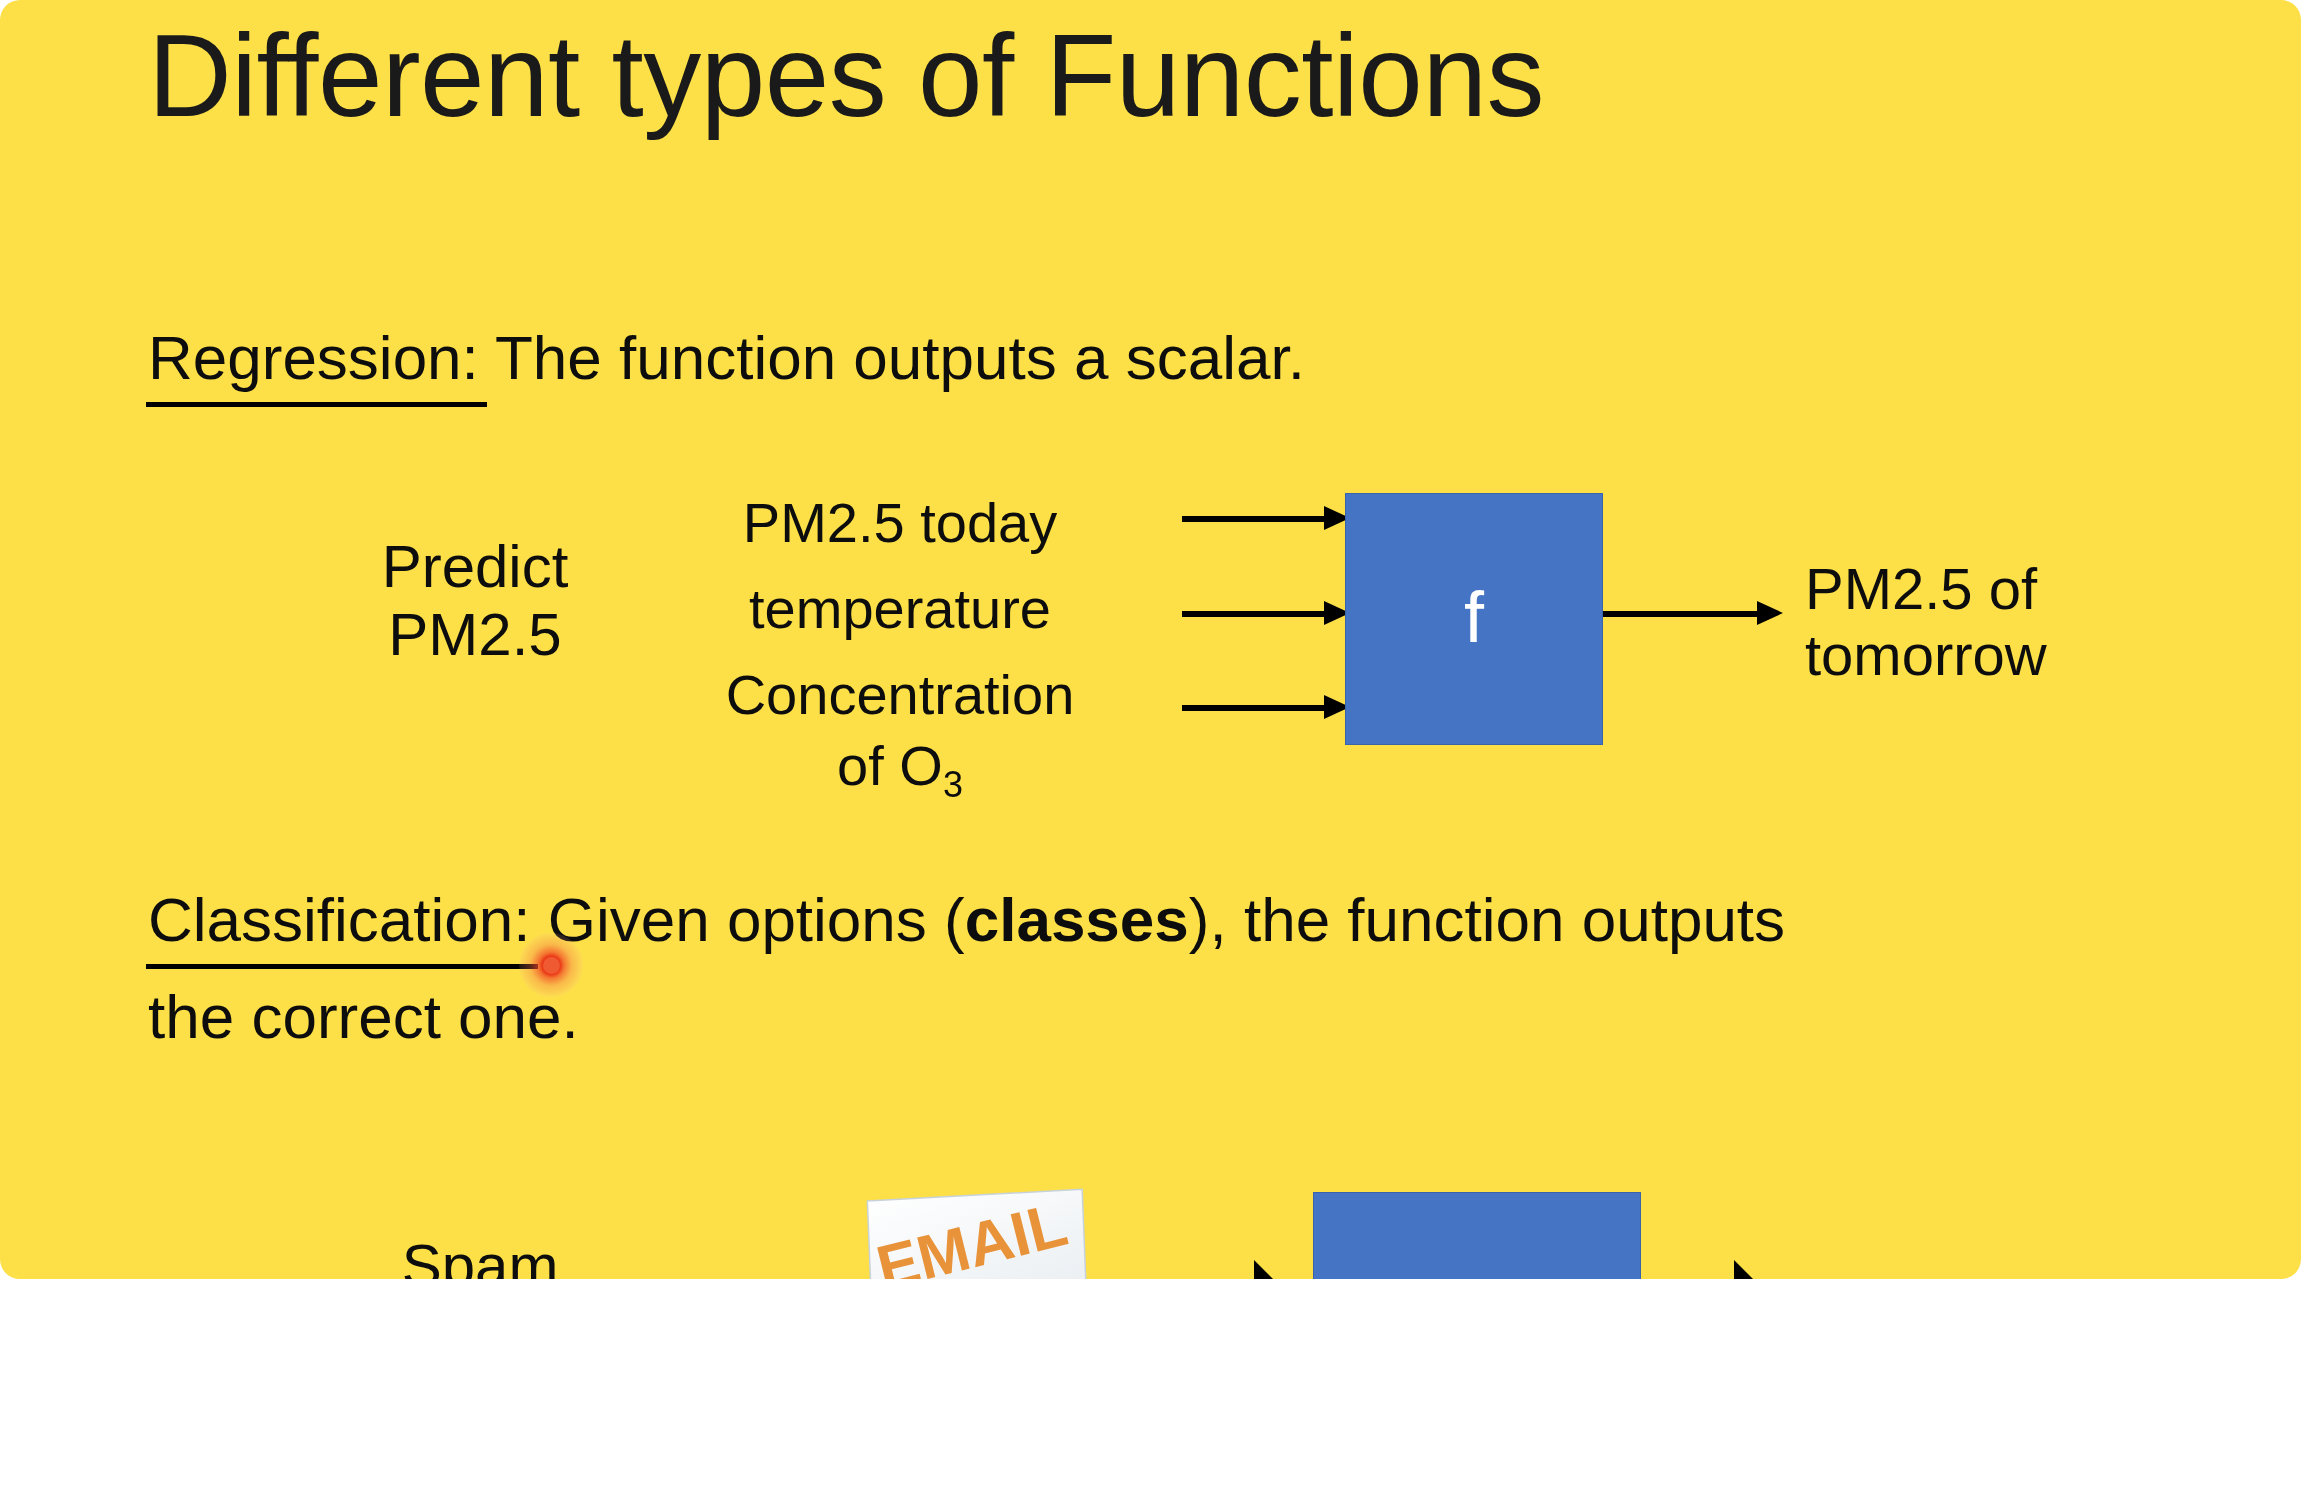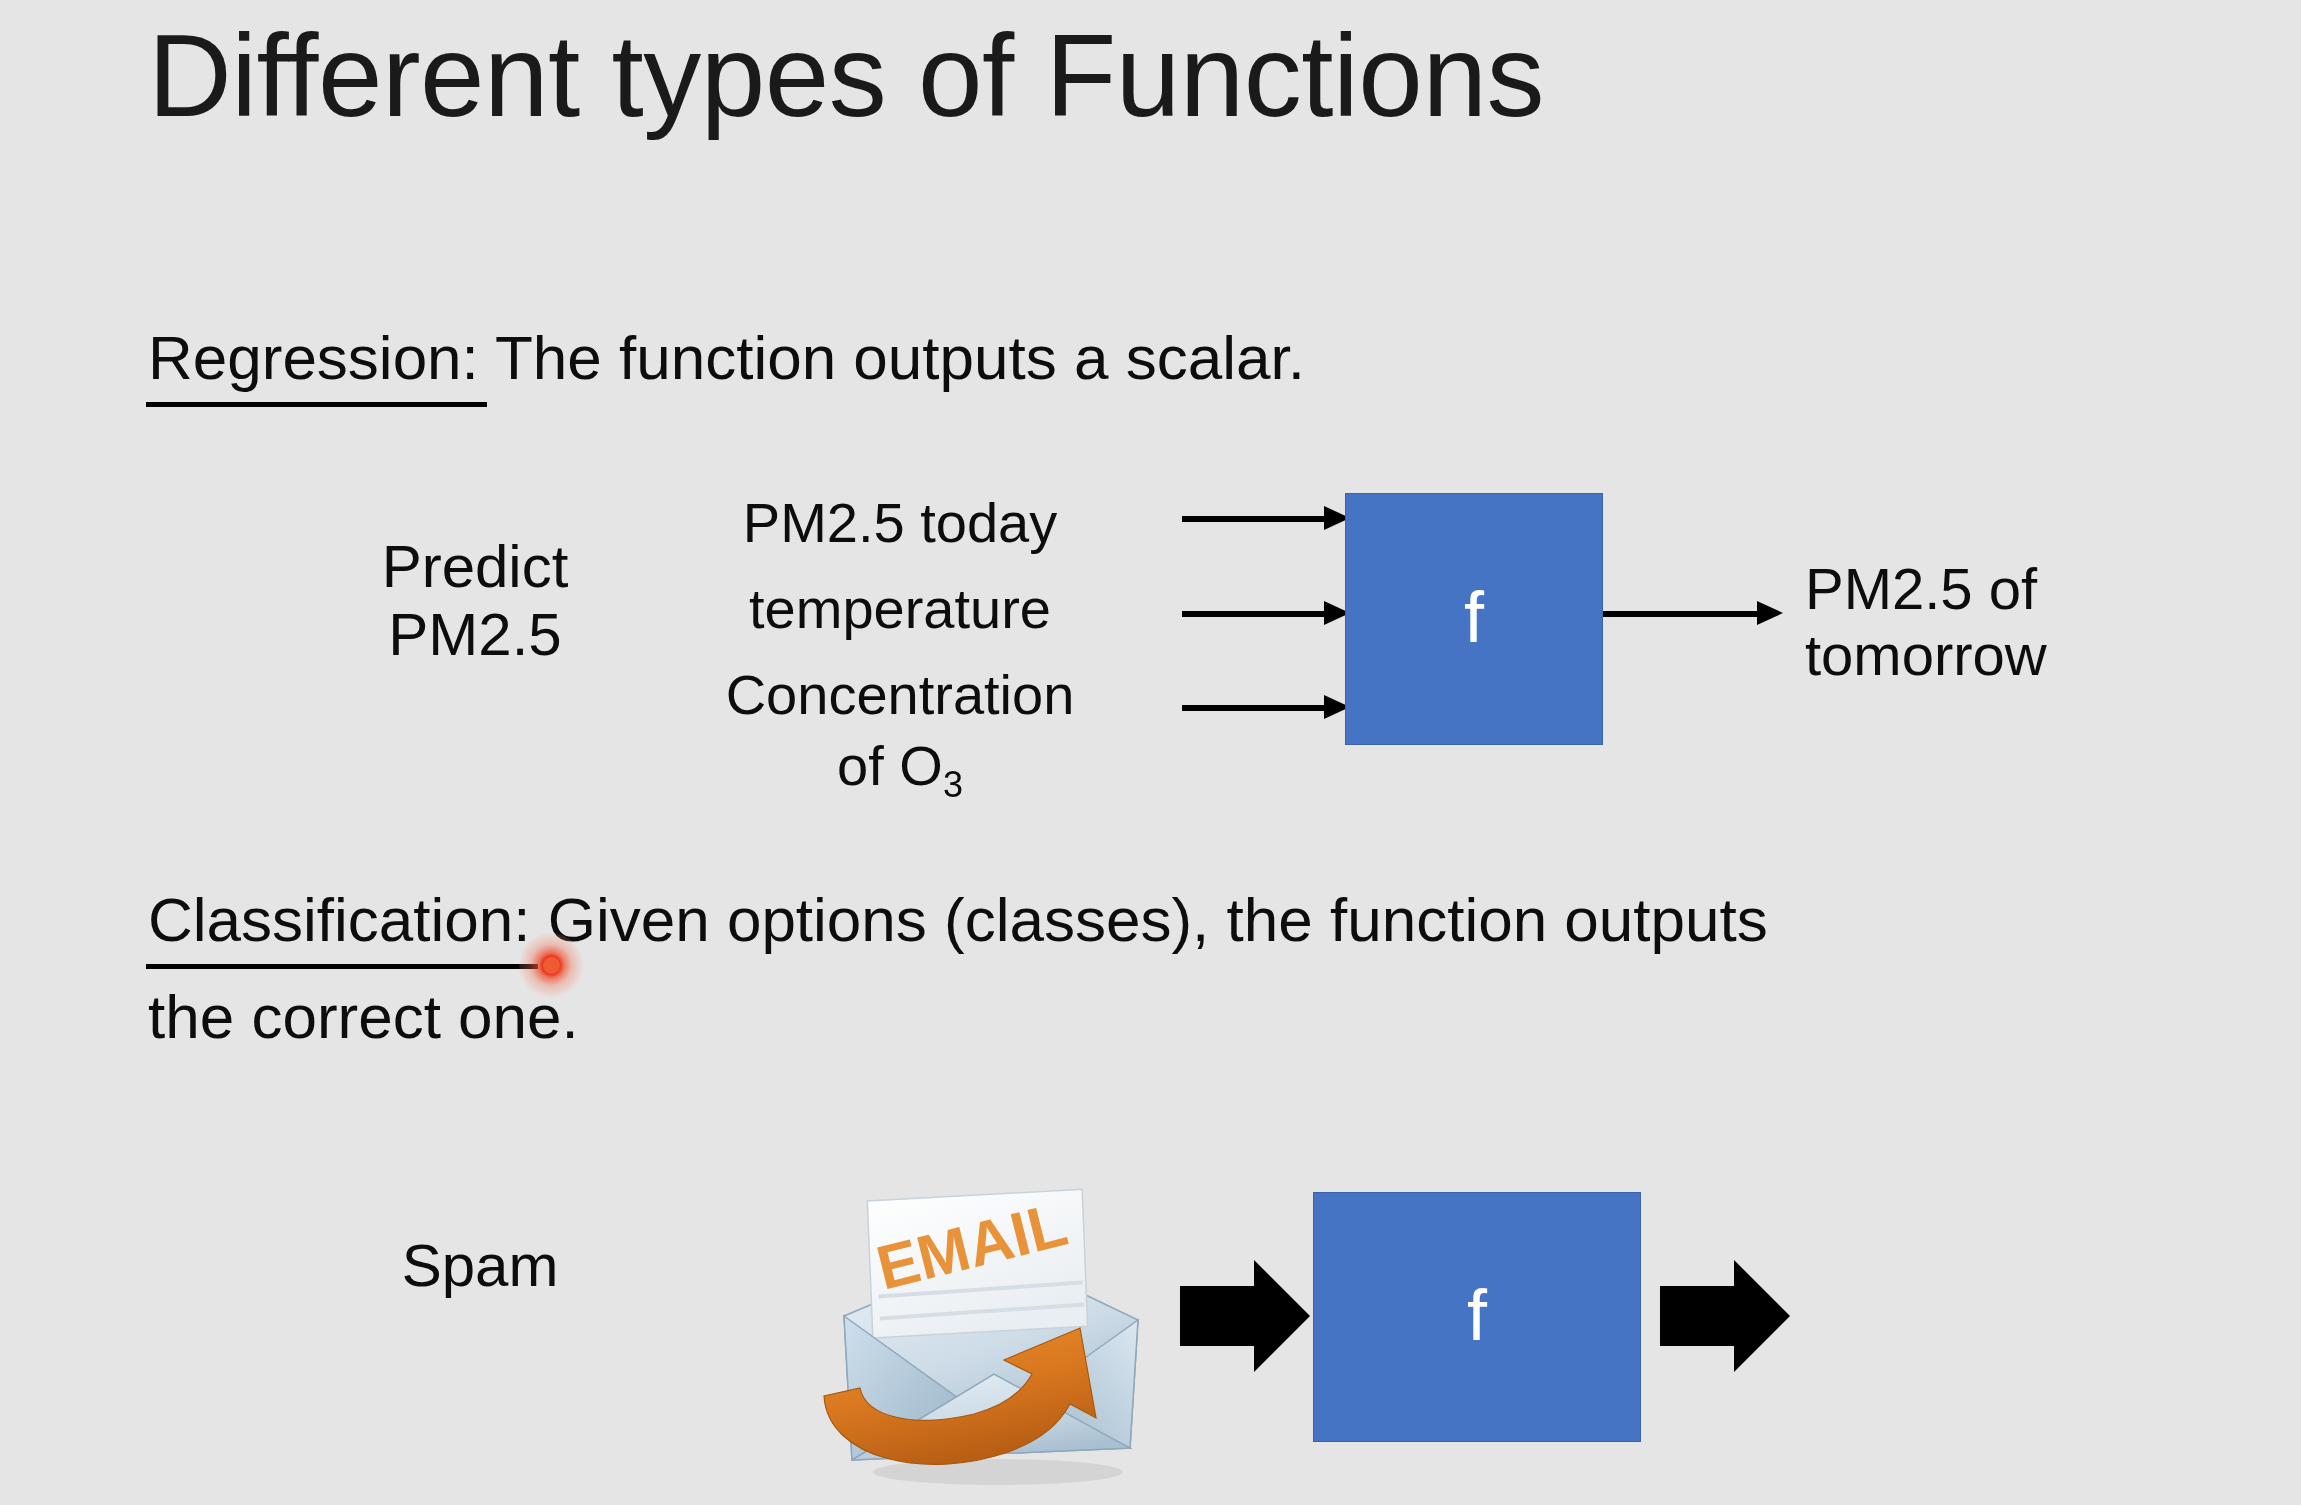--- a/index.html
+++ b/index.html
@@ -7,23 +7,24 @@
     padding: 0;
     background: #ffffff;
   }
   body {
     font-family: "Liberation Sans", sans-serif;
     color: #000000;
   }
   #slide {
     position: relative;
     width: 2301px;
-    height: 1505px;
-    background: #e5e5e5;
+    height: 1279px;
+    background: #fde047;
     overflow: hidden;
+    border-radius: 20px;
   }
 
   
   #slide-title {
     position: absolute;
     left: 148px;
     top: 8px;
     font-size: 116px;
     font-weight: 300;
     letter-spacing: -0.5px;
@@ -50,21 +51,21 @@
     display: inline-block;
   }
   .term .term-underline {
     position: absolute;
     left: -2px;
     right: -8px;
     bottom: -16px;
     height: 5px;
     background: #000000;
   }
-  .inline-bold { font-weight: normal; margin-top: 13px; }
+  .inline-bold { font-weight: bold; margin-top: 13px; }
 
   
   #laser-dot {
     position: absolute;
     left: 519px;
     top: 933px;
     width: 64px;
     height: 64px;
     border-radius: 50%;
     background: radial-gradient(circle at 50% 50%,

